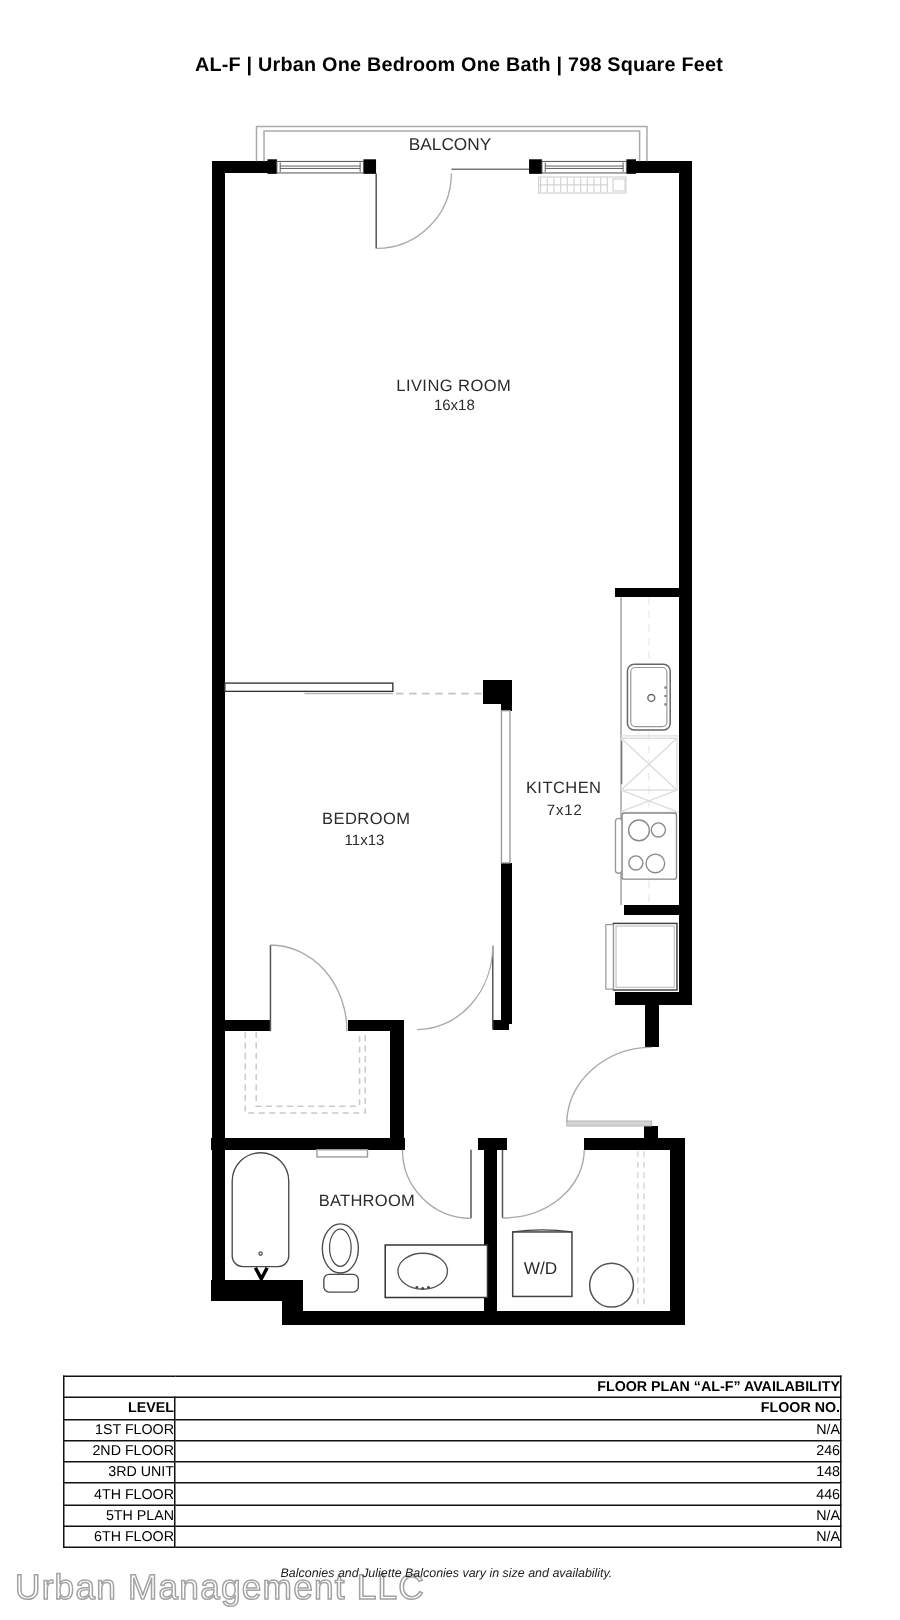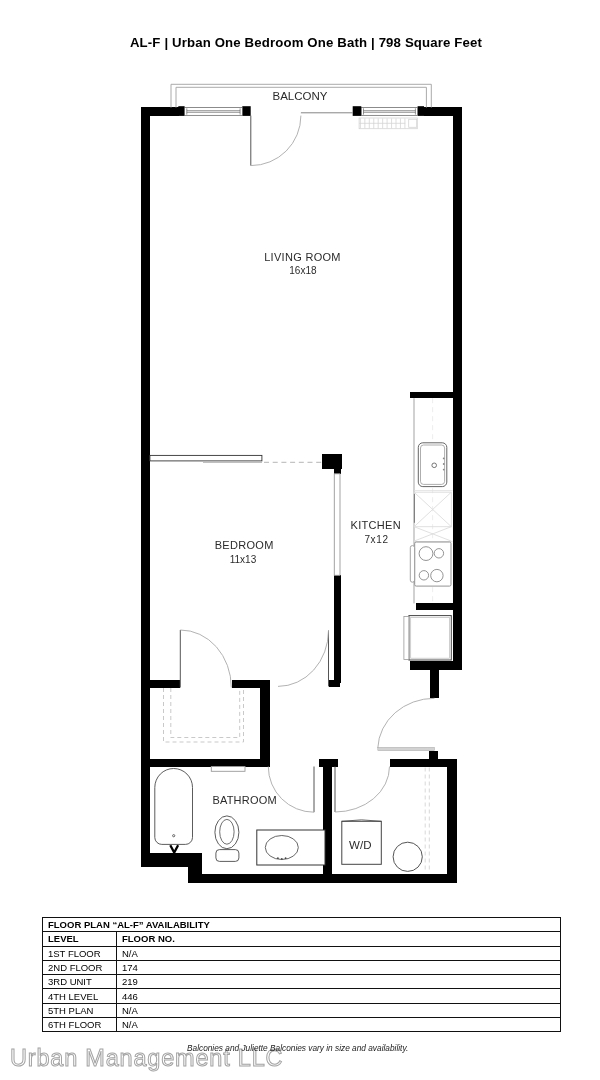--- a/index.html
+++ b/index.html
@@ -1,20 +1,20 @@
 <!DOCTYPE html>
 <html><head>
 <meta charset="utf-8">
 <style>
   html,body{margin:0;padding:0;background:#fff;width:600px;height:1080px;overflow:hidden;}
   body{font-family:"Liberation Sans",sans-serif;position:relative;}
   #title{position:absolute;left:12px;right:0;top:35px;text-align:center;font-size:13.2px;font-weight:bold;color:#000;letter-spacing:0.15px;}
   #plan{position:absolute;left:0;top:0;}
   table{position:absolute;left:42px;top:917px;width:519px;border-collapse:collapse;table-layout:fixed;}
-  td{border:1px solid #111;font-size:9.5px;color:#000;padding:0 0 0 5px;height:13.3px;vertical-align:middle;white-space:nowrap;}
+  td{border:1px solid #111;font-size:9.5px;color:#000;padding:0 0 0 5px;height:13.3px;vertical-align:middle;white-space:nowrap;text-align:right;}
   td.b{font-weight:bold;}
   #wm{position:absolute;left:10px;top:1044.5px;font-size:23.5px;letter-spacing:0.8px;color:rgba(255,255,255,0);-webkit-text-stroke:1px #a3a3a3;white-space:nowrap;}
   #note{position:absolute;left:187px;top:1042.5px;font-size:8.3px;font-style:italic;color:#222;white-space:nowrap;}
 </style>
 </head>
 <body>
 <div id="title">AL-F | Urban One Bedroom One Bath | 798 Square Feet</div>
 <svg id="plan" width="600" height="1080" viewBox="0 0 600 1080">
 
 <g fill="#000" shape-rendering="crispEdges">
@@ -193,28 +193,28 @@
 <tr>
         <td class="b">LEVEL</td>
         <td class="b">FLOOR NO.</td>
       </tr>
 <tr>
         <td>1ST FLOOR</td>
         <td>N/A</td>
       </tr>
 <tr>
         <td>2ND FLOOR</td>
-        <td>174</td>
+        <td>246</td>
       </tr>
 <tr>
         <td>3RD UNIT</td>
-        <td>219</td>
-      </tr>
-<tr>
-        <td>4TH LEVEL</td>
+        <td>148</td>
+      </tr>
+<tr>
+        <td>4TH FLOOR</td>
         <td>446</td>
       </tr>
 <tr>
         <td>5TH PLAN</td>
         <td>N/A</td>
       </tr>
 <tr>
         <td>6TH FLOOR</td>
         <td>N/A</td>
       </tr>

